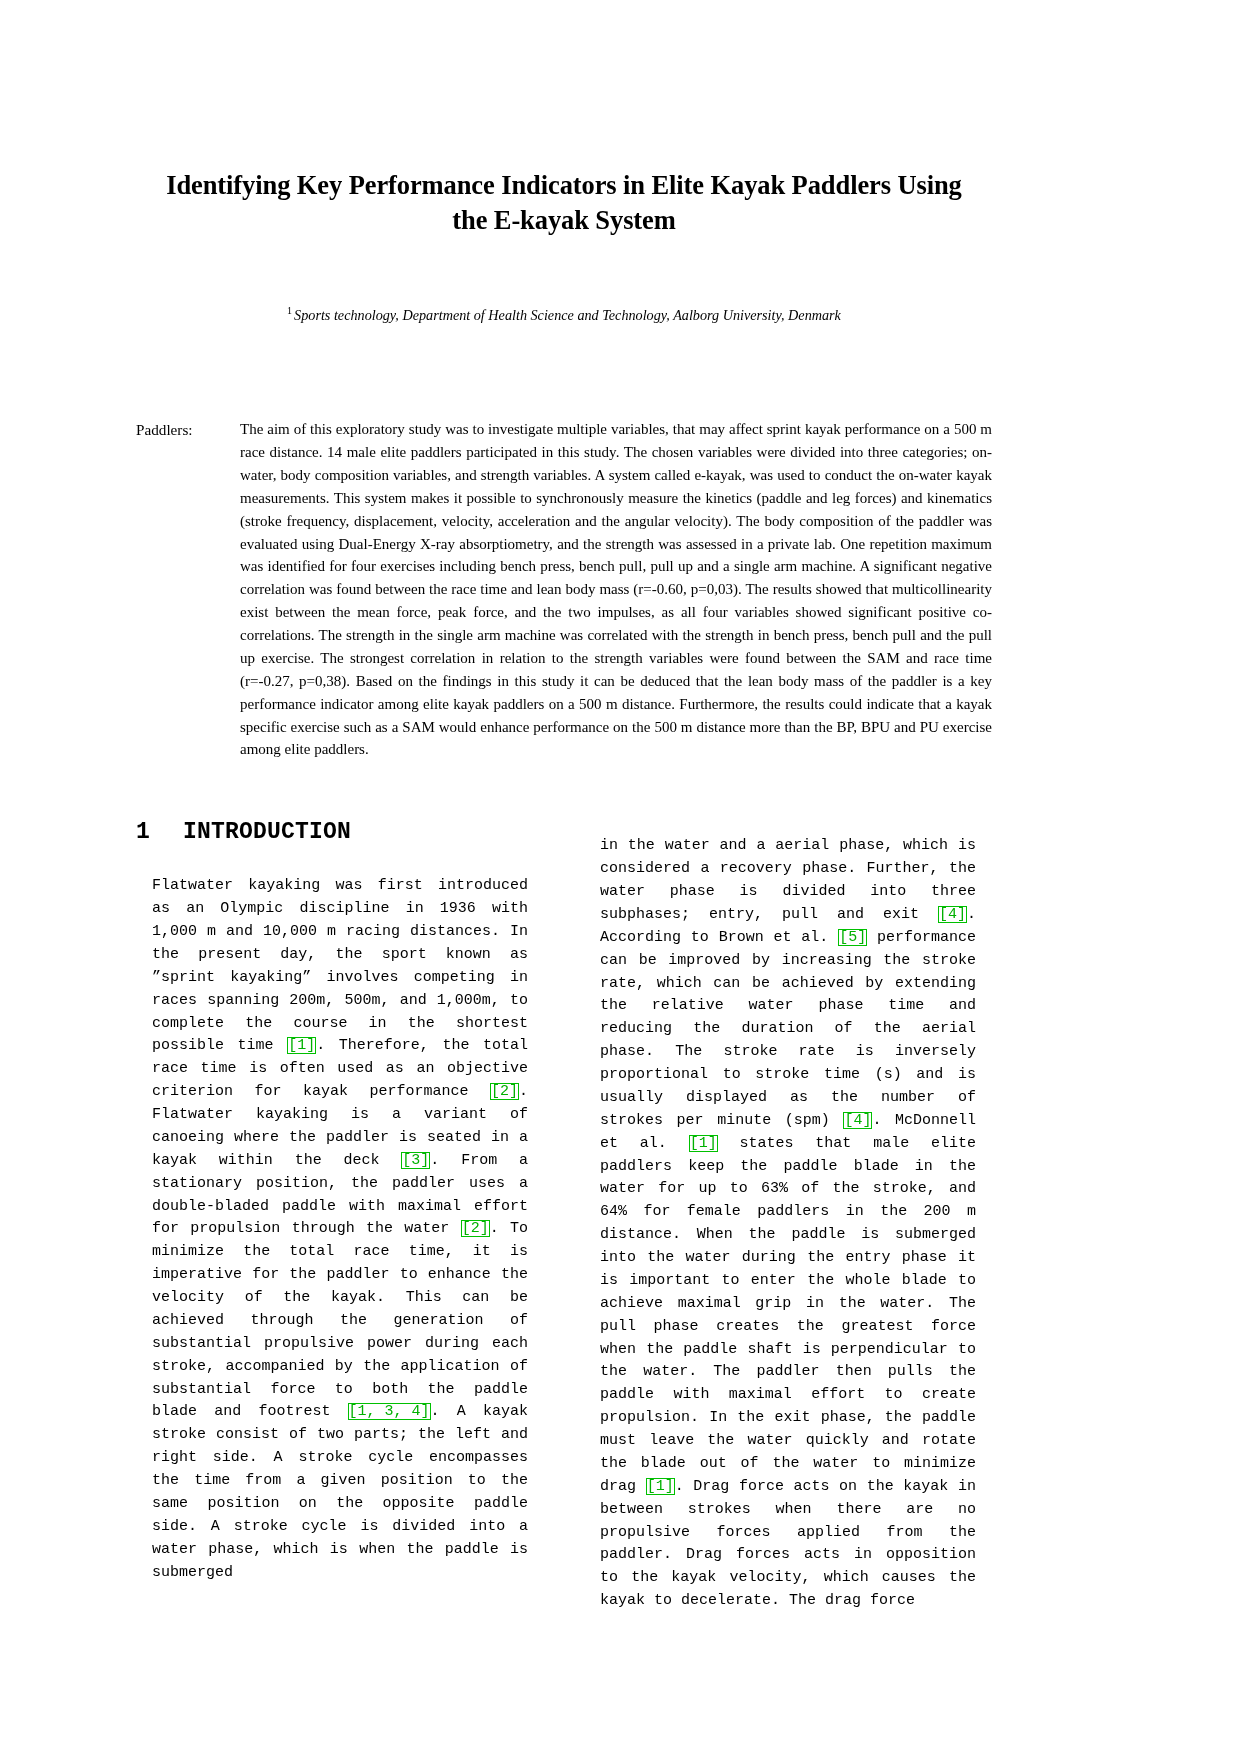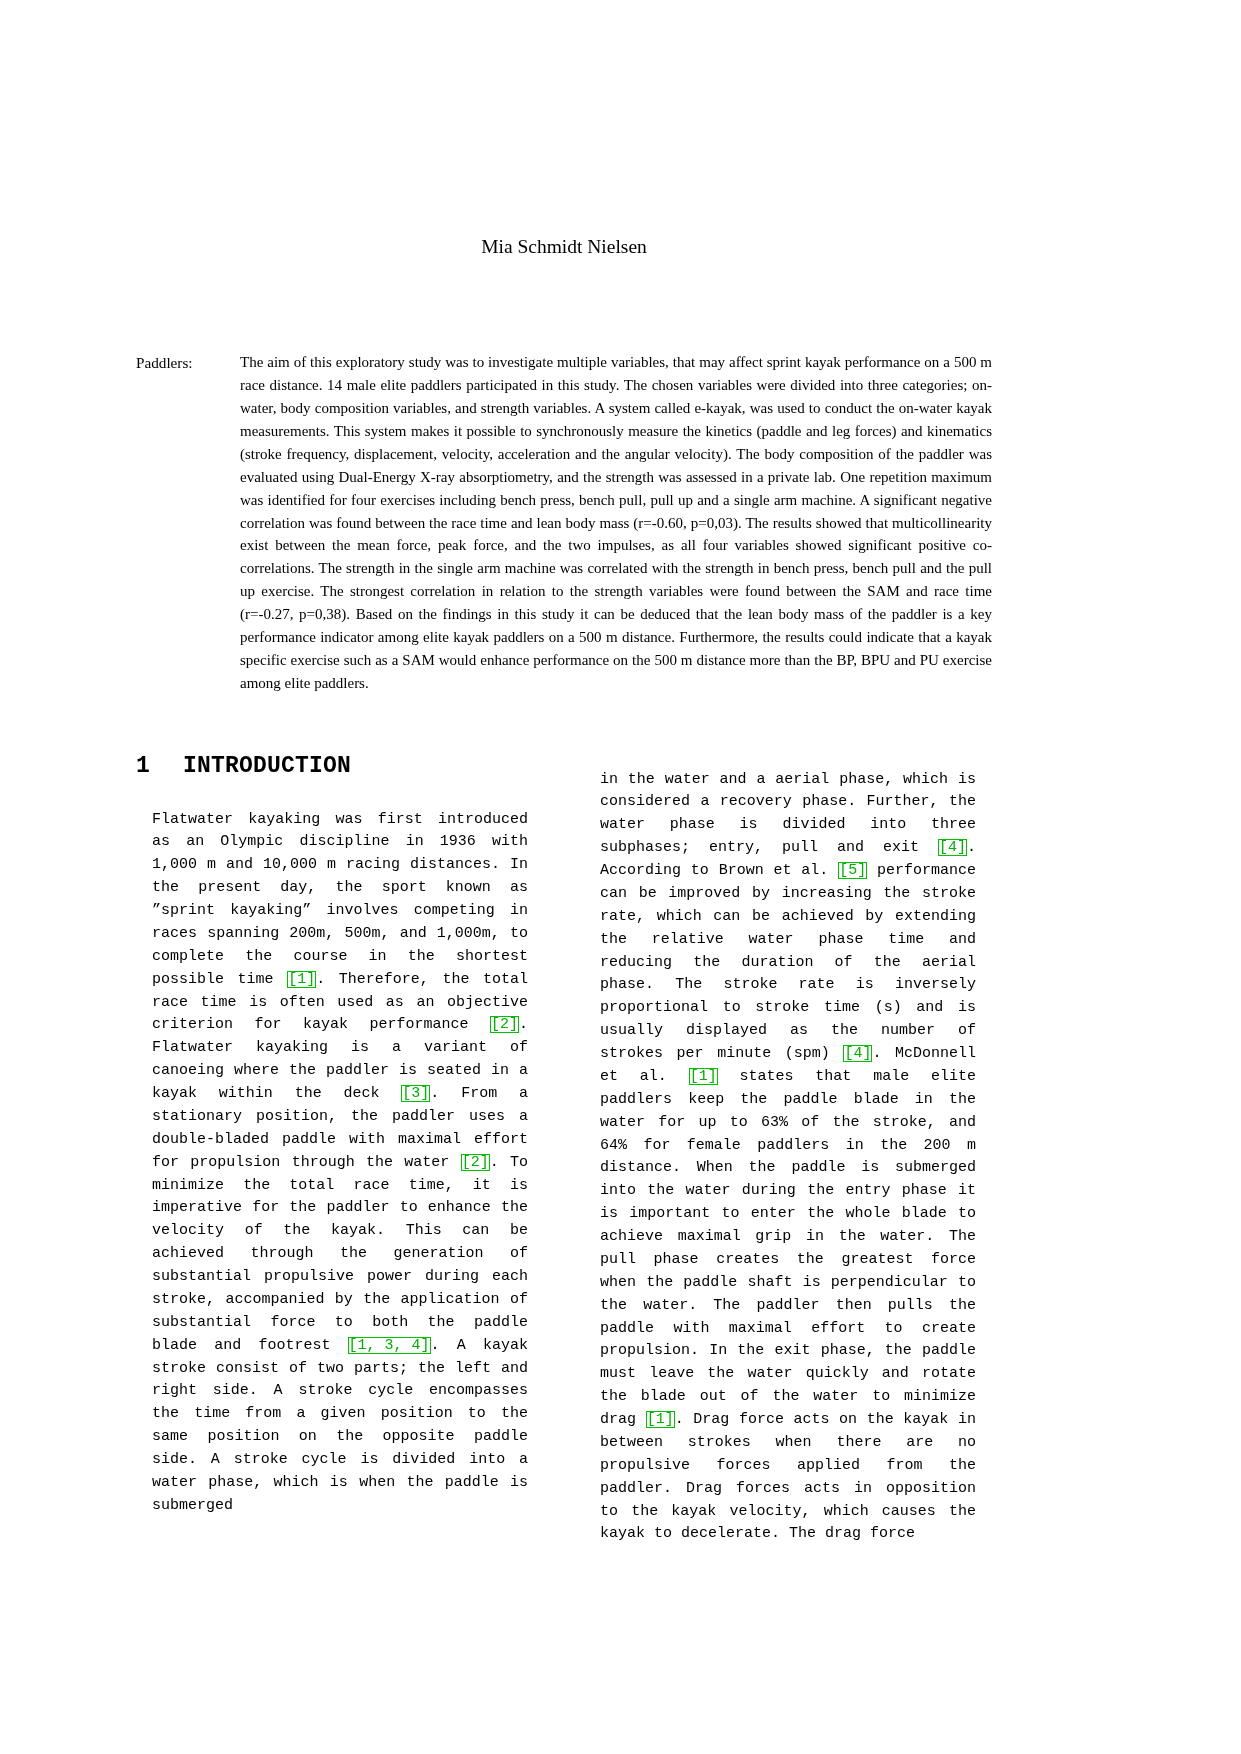--- a/index.html
+++ b/index.html
@@ -124,23 +124,26 @@
     padding-top: 0px;
   }
 </style>
 </head>
 <body>
 
 <div class="page">
   <div class="content">
 
     <div class="title-block">
+      <h1 class="paper-title">Identifying Key Performance Indicators in Elite Kayak Paddlers Using the E-kayak System</h1>
 
       <div class="author-block">
-        <div class="author-name">Mia Schmidt Nielsen</div>
+        <div class="affiliation">
+          <span class="affil-sup">1</span><span>Sports technology, Department of Health Science and Technology, Aalborg University, Denmark</span>
+        </div>
       </div>
     </div>
 
     <div class="abstract-wrap">
       <div class="abstract-label">Paddlers:</div>
       <div class="abstract-body">The aim of this exploratory study was to investigate multiple variables, that may affect sprint kayak performance on a 500 m race distance. 14 male elite paddlers participated in this study. The chosen variables were divided into three categories; on-water, body composition variables, and strength variables. A system called e-kayak, was used to conduct the on-water kayak measurements. This system makes it possible to synchronously measure the kinetics (paddle and leg forces) and kinematics (stroke frequency, displacement, velocity, acceleration and the angular velocity). The body composition of the paddler was evaluated using Dual-Energy X-ray absorptiometry, and the strength was assessed in a private lab. One repetition maximum was identified for four exercises including bench press, bench pull, pull up and a single arm machine. A significant negative correlation was found between the race time and lean body mass (r=-0.60, p=0,03). The results showed that multicollinearity exist between the mean force, peak force, and the two impulses, as all four variables showed significant positive co-correlations. The strength in the single arm machine was correlated with the strength in bench press, bench pull and the pull up exercise. The strongest correlation in relation to the strength variables were found between the SAM and race time (r=-0.27, p=0,38). Based on the findings in this study it can be deduced that the lean body mass of the paddler is a key performance indicator among elite kayak paddlers on a 500 m distance. Furthermore, the results could indicate that a kayak specific exercise such as a SAM would enhance performance on the 500 m distance more than the BP, BPU and PU exercise among elite paddlers.</div>
     </div>
 
     <div class="columns">
       <div class="col">

